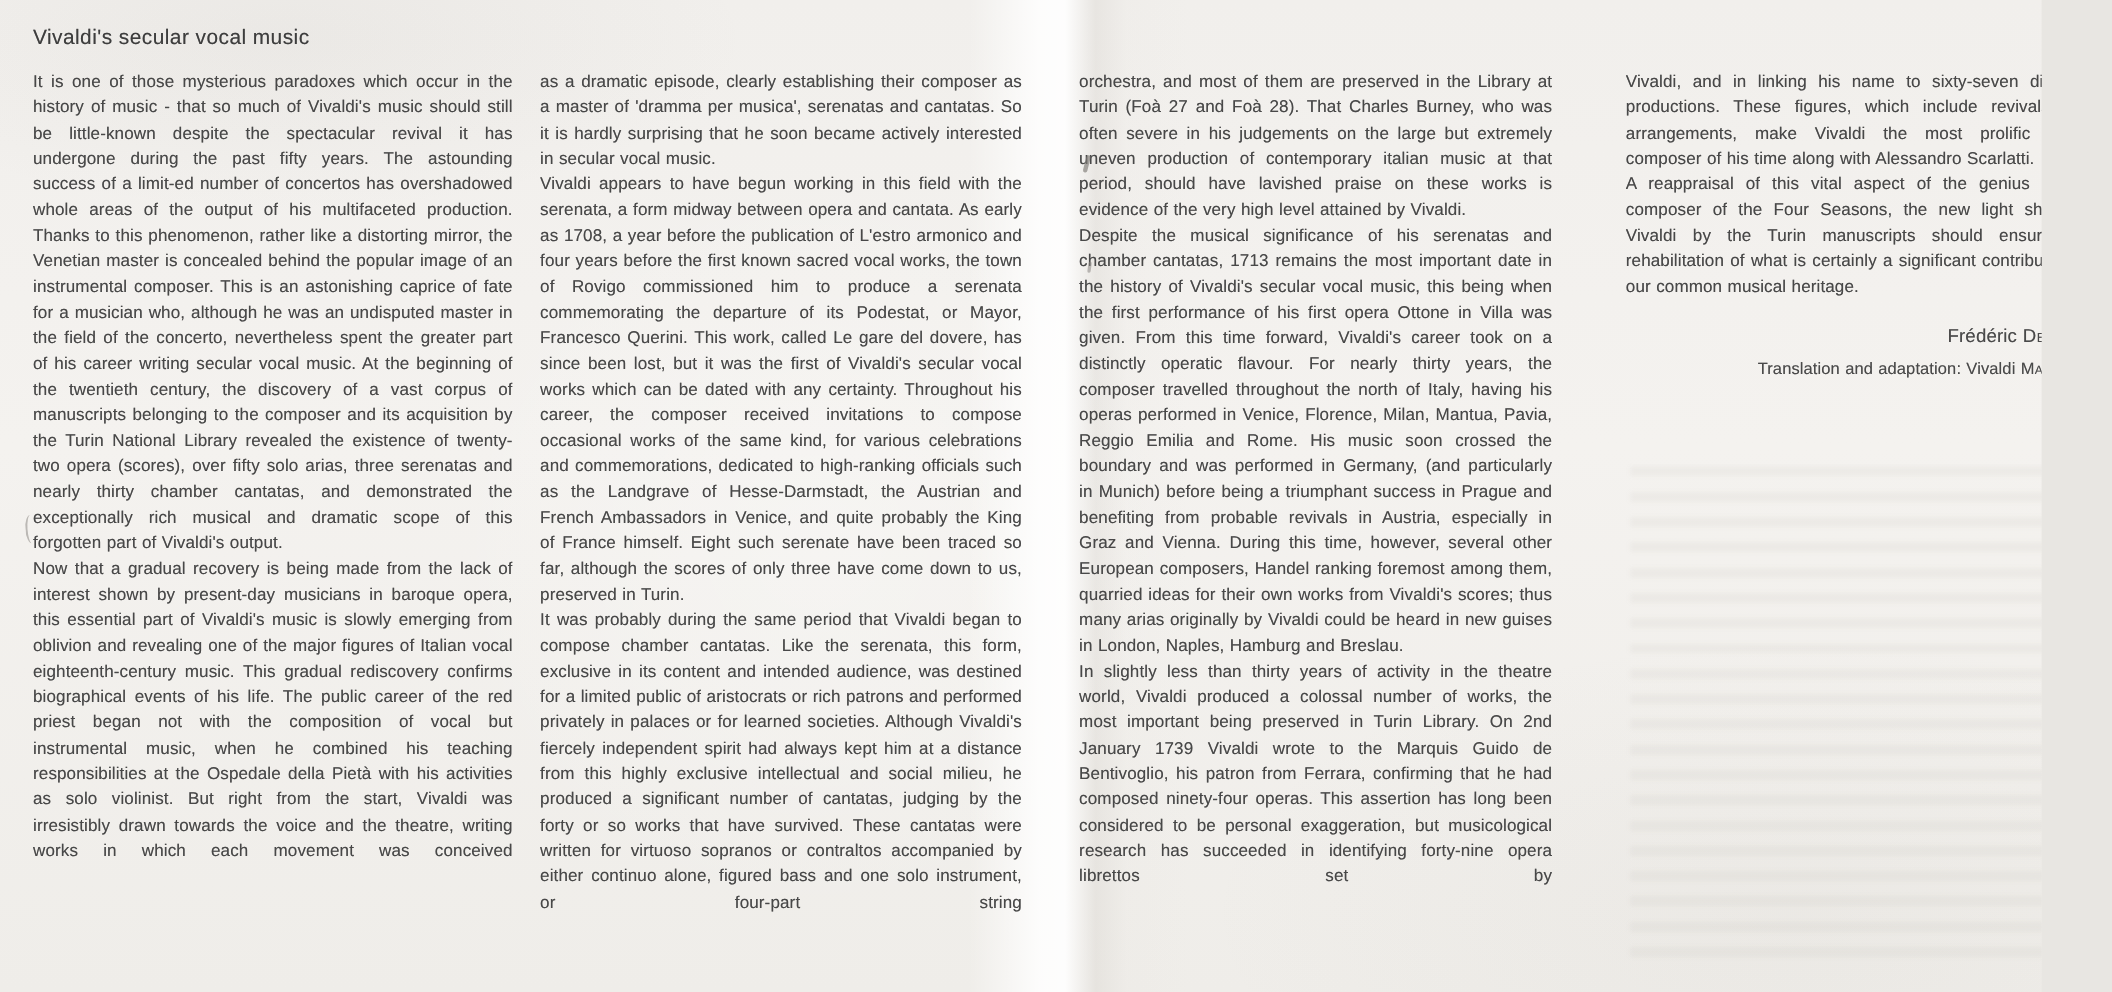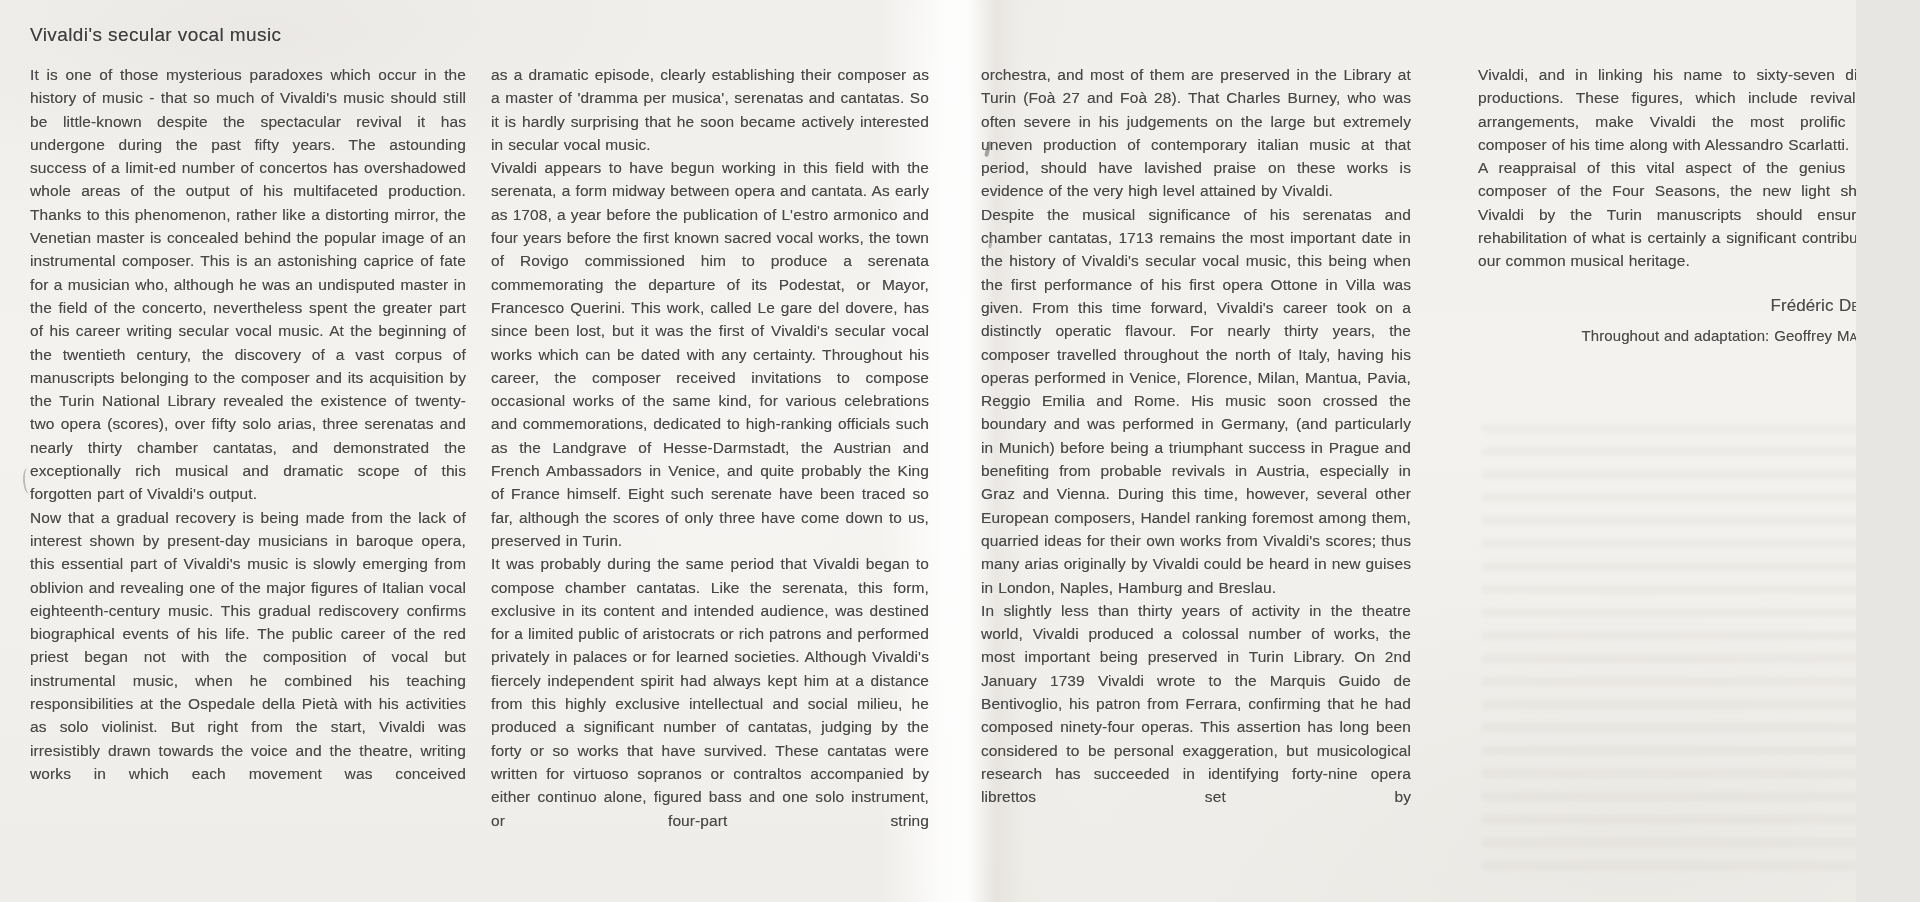--- a/index.html
+++ b/index.html
@@ -87,21 +87,21 @@
       <p class="para cont"><span>In slightly less than thirty years of activity in the theatre world, Vivaldi produced a colossal number of works, the most important being preserved in Turin Library. On 2nd January 1739 Vivaldi wrote to the Marquis Guido de Bentivoglio, his patron from Ferrara, confirming that he had composed ninety-four operas. This assertion has long been considered to be personal exaggeration, but musicological research has succeeded in identifying forty-nine opera librettos set by</span></p>
     </div>
 
   <div class="col c4">
     <div>
         <p class="para"><span>Vivaldi, and in linking his name to sixty-seven different productions. These figures, which include revivals and arrangements, make Vivaldi the most prolific opera composer of his time along with Alessandro Scarlatti.</span></p>
         <p class="para"><span>A reappraisal of this vital aspect of the genius of the composer of the </span><span class="it">Four Seasons</span><span>, the new light shed on Vivaldi by the Turin manuscripts should ensure the rehabilitation of what is certainly a significant contribution to our common musical heritage.</span></p>
       </div>
     <div class="sig">
       <div class="sig-author"><span>Frédéric </span><span class="sc">Delaméa</span></div>
-      <div class="sig-trans"><span>Throughout and adaptation: Geoffrey </span><span class="sc">Marshall</span></div>
+      <div class="sig-trans"><span>Translation and adaptation: Vivaldi </span><span class="sc">Marshall</span></div>
     </div>
   </div>
 
   <div class="speck-1"></div>
   <div class="speck-2"></div>
   <div class="paren-artifact"></div>
   <div class="ghost ghost-a"></div>
   <div class="ghost ghost-b"></div>
 </div>
 

